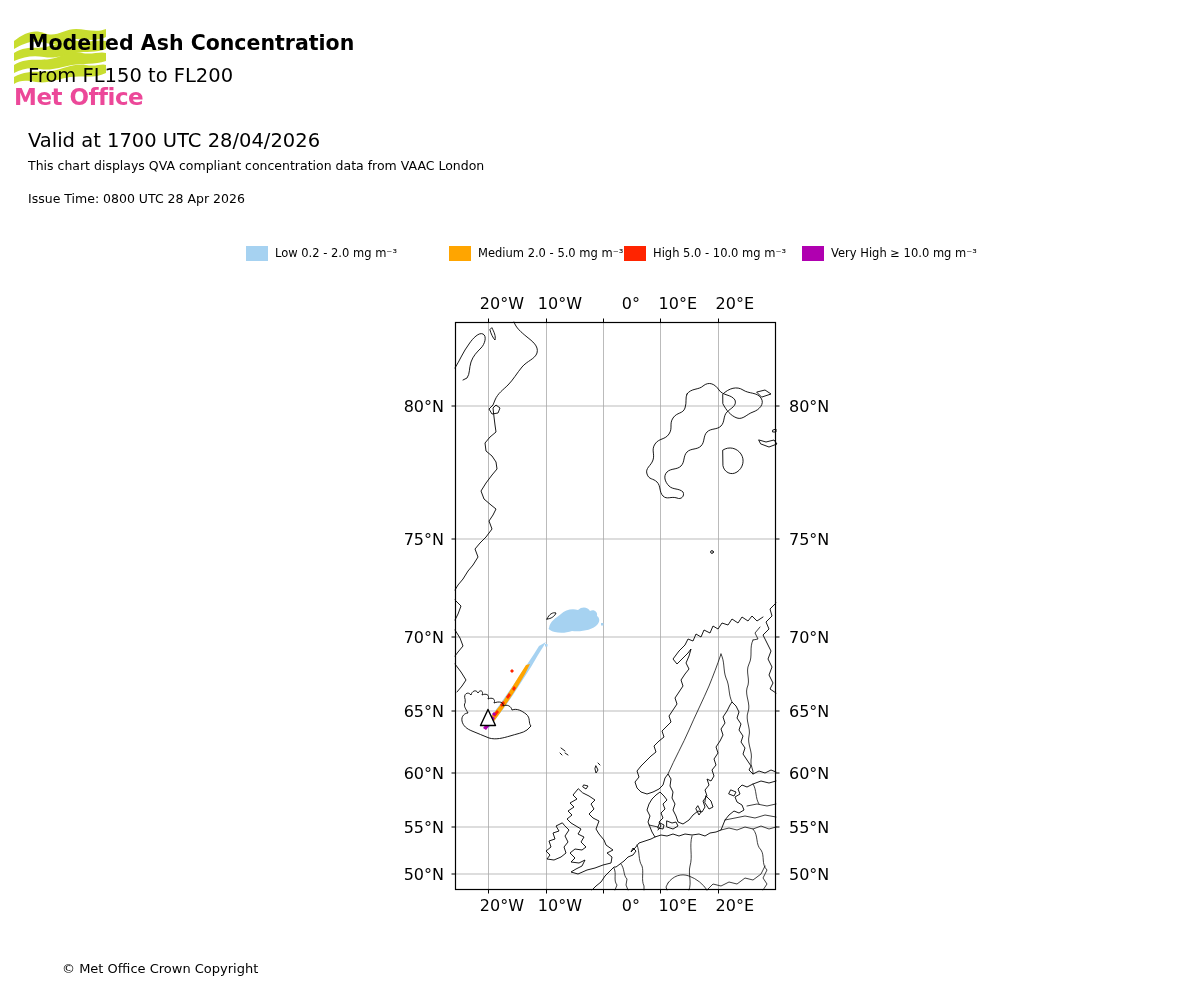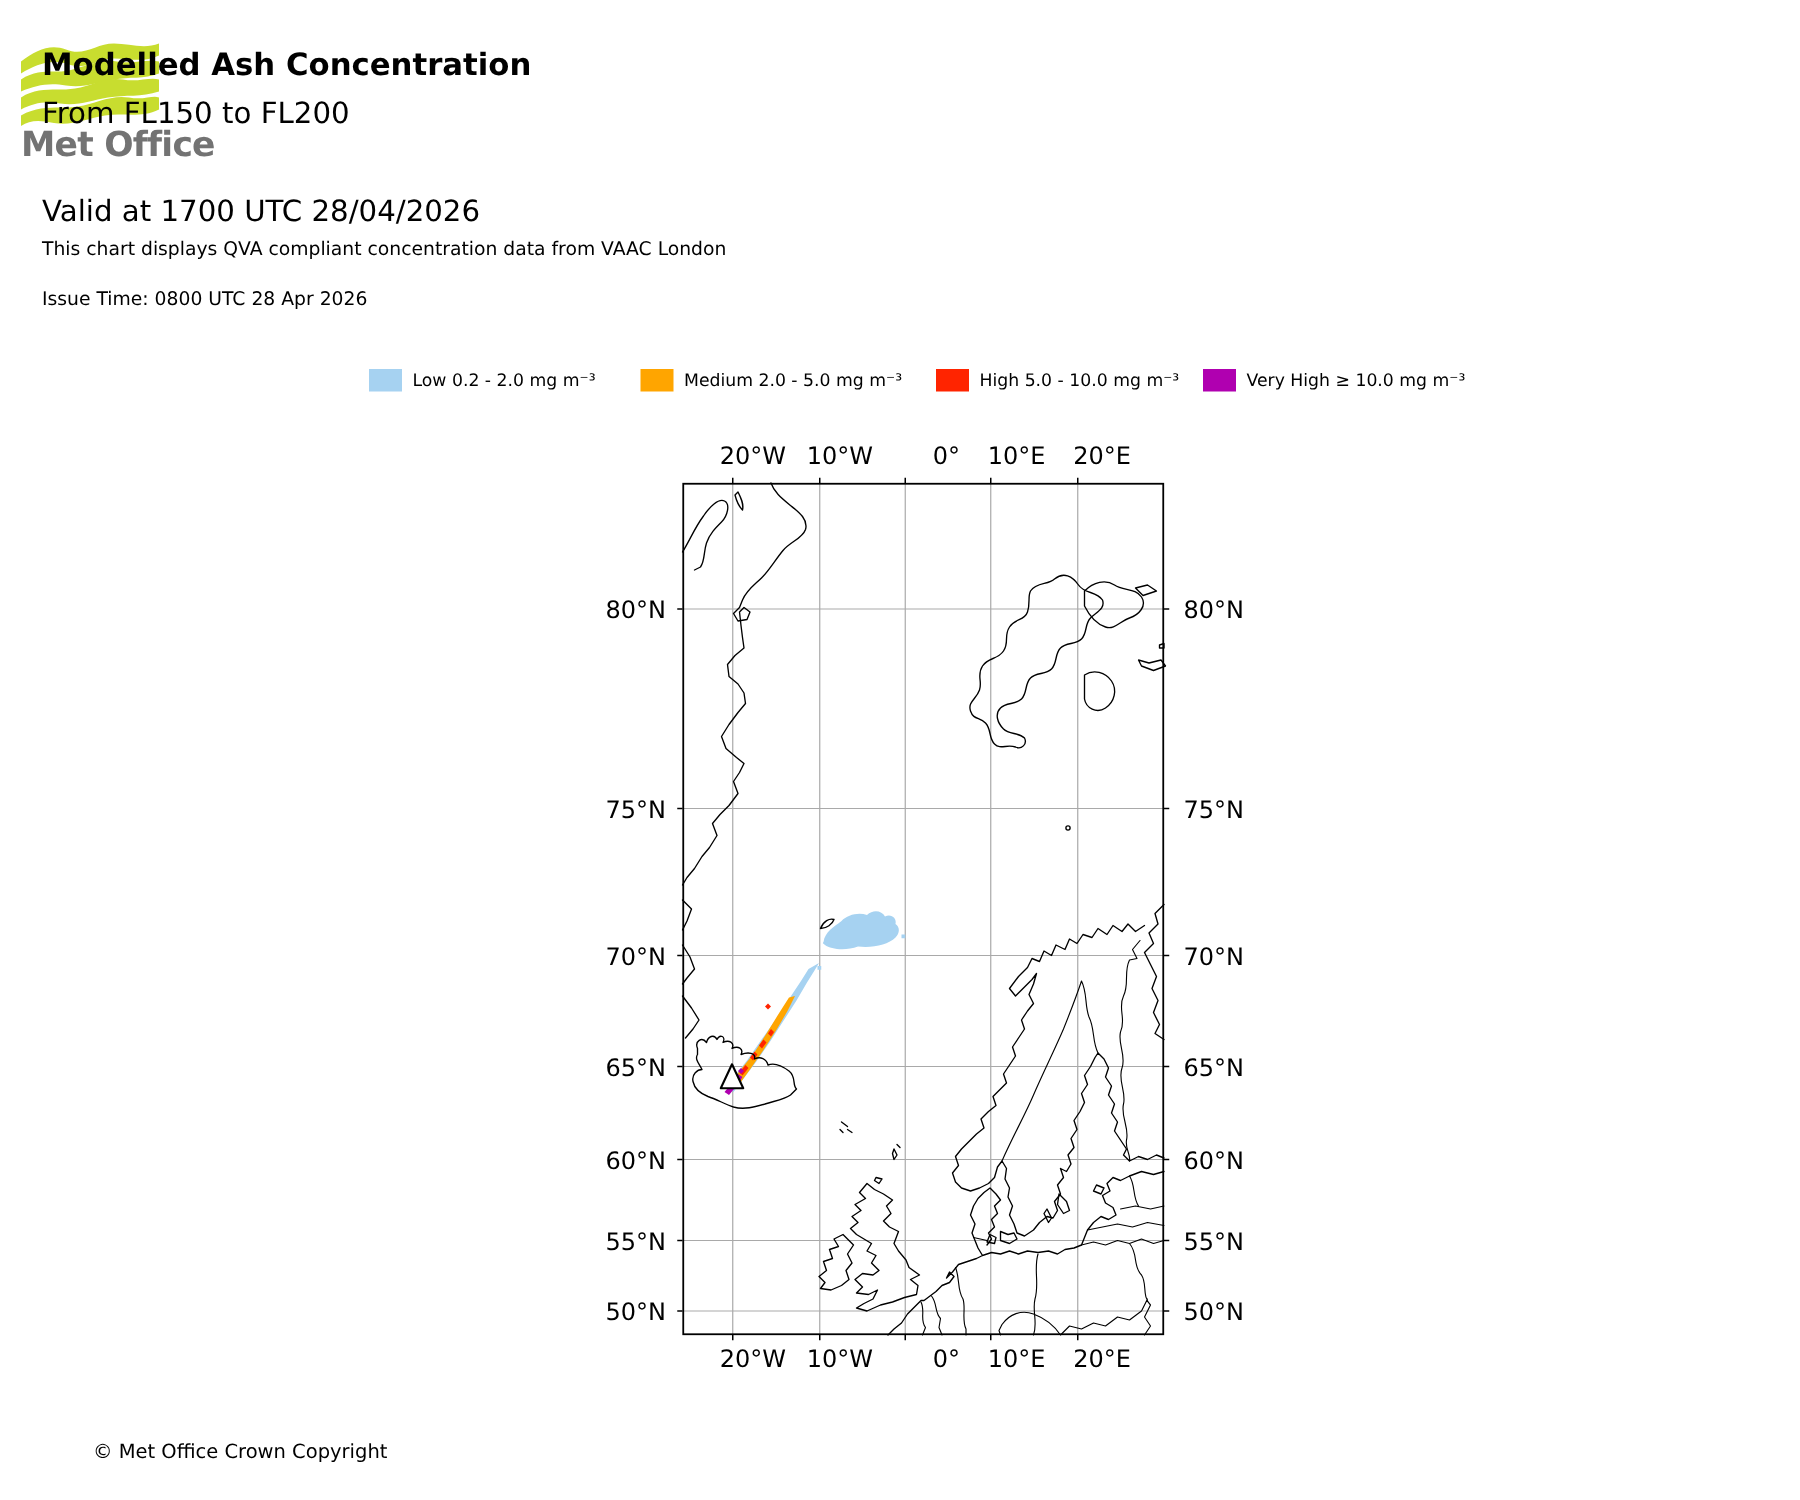--- a/index.html
+++ b/index.html
@@ -16,21 +16,21 @@
   .testbanner{top:214px;font-size:20.5px;font-weight:bold;letter-spacing:0.5px;}
   .legend-item{position:absolute;top:244px;height:18px;display:flex;align-items:center;justify-content:space-between;}
   .swatch{width:22px;height:15px;display:inline-block;flex:none;}
   .legend-label{margin-left:7px;font-size:11.5px;white-space:nowrap;}
   .maparea{left:455px;top:322px;width:321px;height:568px;}
   svg{overflow:visible;display:block;}
   .xtick{position:absolute;width:70px;text-align:right;font-size:16px;}
   .ytickL{position:absolute;width:60px;text-align:right;font-size:16px;left:384px;}
   .ytickR{position:absolute;width:60px;text-align:left;font-size:16px;left:789px;}
   .copyright{left:62px;top:961px;font-size:13px;}
-  .logo-text{left:14px;top:84px;font-size:23px;font-weight:bold;color:#737373;letter-spacing:-0.5px;}
+  .logo-text{left:14px;top:84px;font-size:23px;font-weight:bold;color:#ec4899;letter-spacing:-0.5px;}
   .grid{stroke:#a9a9a9;stroke-width:0.8;}
   .coast{stroke:#000;stroke-width:0.9;fill:none;stroke-linejoin:round;stroke-linecap:round;}
   .border{stroke:#000;stroke-width:0.75;fill:none;stroke-linejoin:round;stroke-linecap:round;}
   .tick{stroke:#000;stroke-width:1;}
 </style>
 </head>
 <body>
 
 <div class="page">
 
@@ -47,21 +47,21 @@
   <div class="abs ctr title">Modelled Ash Concentration</div>
   <div class="abs ctr sub1">From FL150 to FL200</div>
   <div class="abs ctr sub3">Valid at 1700 UTC 28/04/2026</div>
   <div class="abs ctr note">This chart displays QVA compliant concentration data from VAAC London</div>
   <div class="abs ctr issue">Issue Time: 0800 UTC 28 Apr 2026</div>
 
   <div class="legend-item" style="left:246px;">
     <span class="swatch" style="background-color: rgb(166, 210, 241);"></span>
     <span class="legend-label">Low 0.2 - 2.0 mg m⁻³</span>
   </div>
-  <div class="legend-item" style="left:400px;padding-left:27px;">
+  <div class="legend-item" style="left:422px;padding-left:27px;">
     <span class="swatch" style="background-color: rgb(255, 165, 0);"></span>
     <span class="legend-label">Medium 2.0 - 5.0 mg m⁻³</span>
   </div>
   <div class="legend-item" style="left:624px;">
     <span class="swatch" style="background-color: rgb(255, 36, 0);"></span>
     <span class="legend-label">High 5.0 - 10.0 mg m⁻³</span>
   </div>
   <div class="legend-item" style="left:802px;">
     <span class="swatch" style="background-color: rgb(176, 0, 176);"></span>
     <span class="legend-label">Very High ≥ 10.0 mg m⁻³</span>

